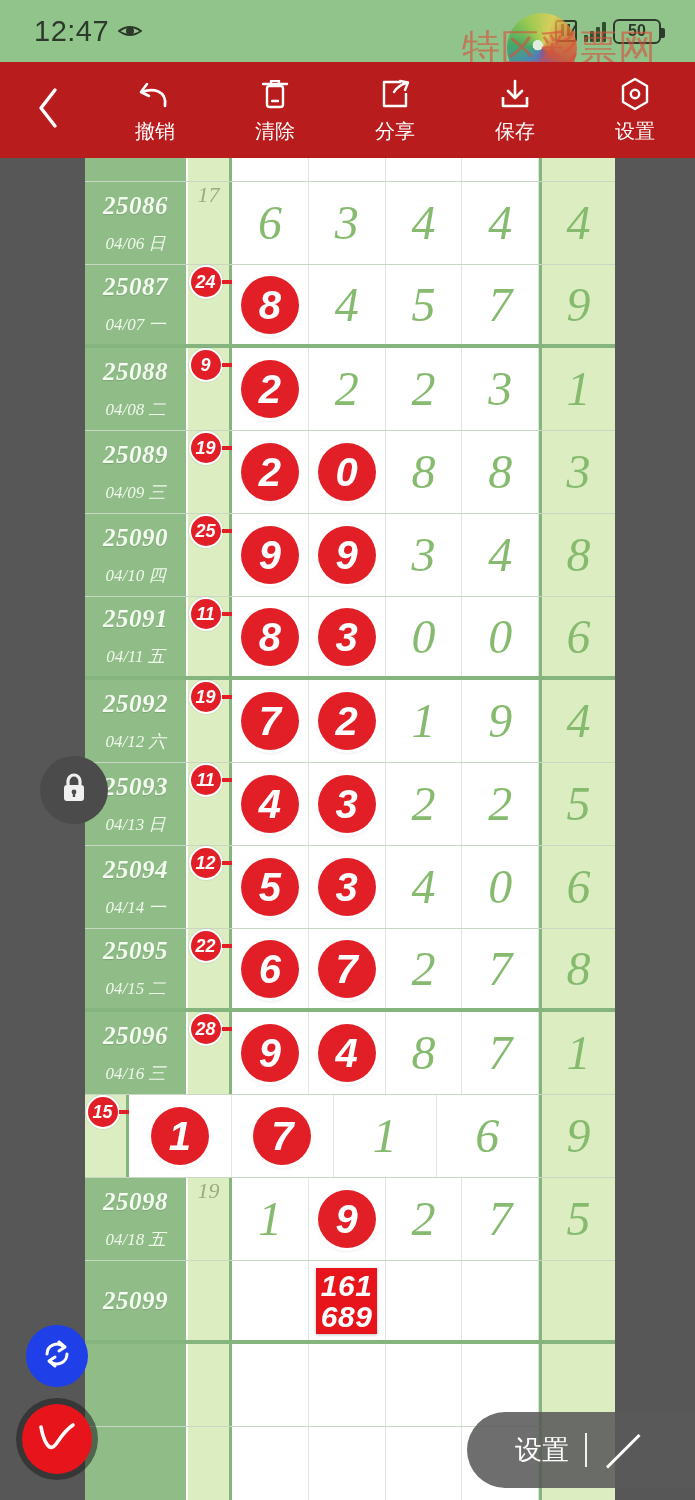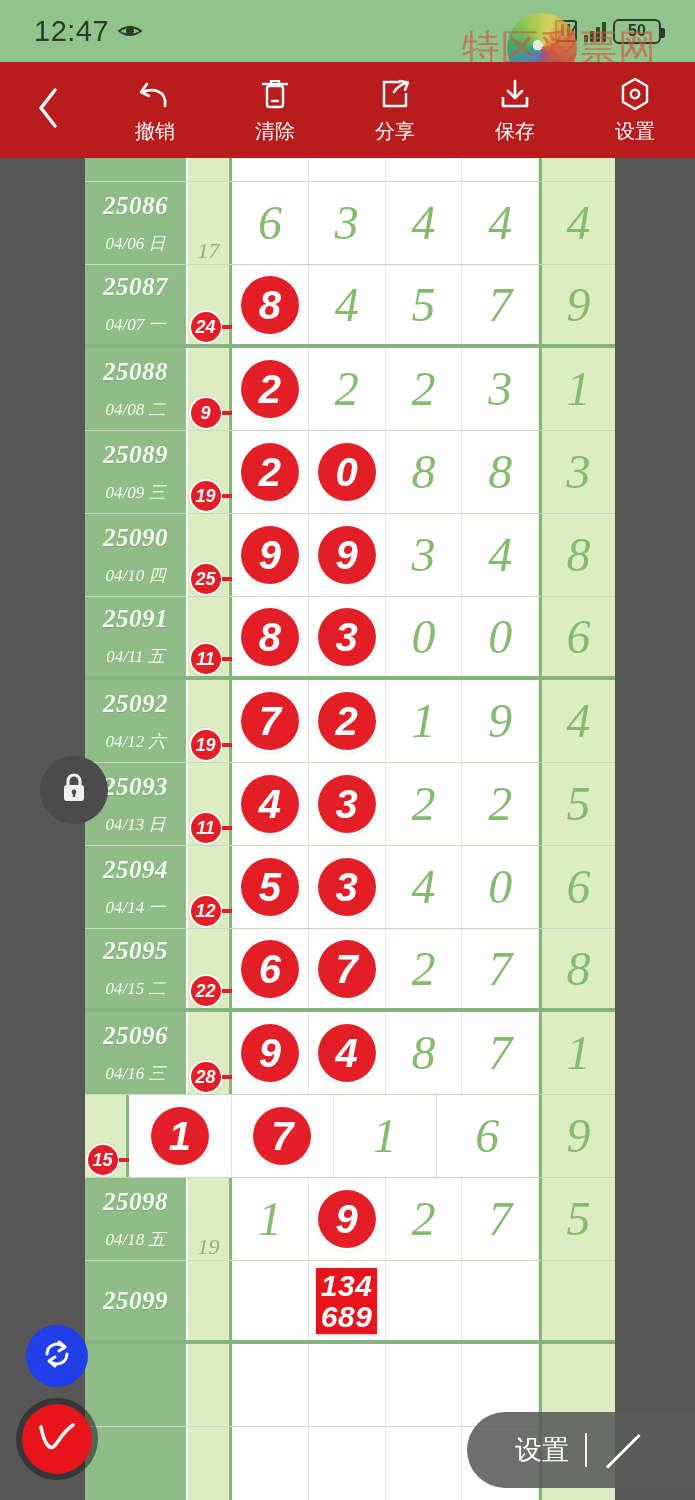--- a/index.html
+++ b/index.html
@@ -92,21 +92,21 @@
   .c-label{
     width:103px; flex:0 0 103px; background:#8fbc87;
     display:flex; flex-direction:column; align-items:center; justify-content:center;
     border-right:2px solid #ffffff;
   }
   .lbl-id{ font-size:25px; color:#f4fbf0; font-weight:bold; letter-spacing:.5px;
            text-shadow:0 1px 1px rgba(0,0,0,.12); }
   .lbl-dt{ font-size:17px; color:#f0f8ec; margin-top:12px; }
   .c-sum{
     width:44px; flex:0 0 44px; background:#dcedc2;
-    display:flex; align-items:flex-end; justify-content:center;
+    display:flex; align-items:flex-start; justify-content:center;
     position:relative; border-right:3px solid #86b47f;
   }
   .sum-plain{ font-size:22px; color:#9aab7e; }
   .sum-badge{
     width:34px;height:34px;border-radius:50%;background:#e21f26;
     border:2px solid #ffffff; box-shadow:0 0 0 1px rgba(0,0,0,.05);
     display:flex;align-items:center;justify-content:center;
     font-family:"Liberation Sans",sans-serif;
     font-size:18px;font-weight:bold;color:#ffffff;
     position:relative; left:-3px;
@@ -577,21 +577,21 @@
         </div>
       </div>
       <div class="row thick">
         <div class="c-label">
           <div class="lbl-id">25099</div>
         </div>
         <div class="c-sum"></div>
         <div class="c-dig"></div>
         <div class="c-dig">
           <div class="predbox">
-            <div>134</div>
+            <div>161</div>
             <div>689</div>
           </div>
         </div>
         <div class="c-dig"></div>
         <div class="c-dig"></div>
         <div class="c-last"></div>
       </div>
       <div class="row">
         <div class="c-label"></div>
         <div class="c-sum"></div>

